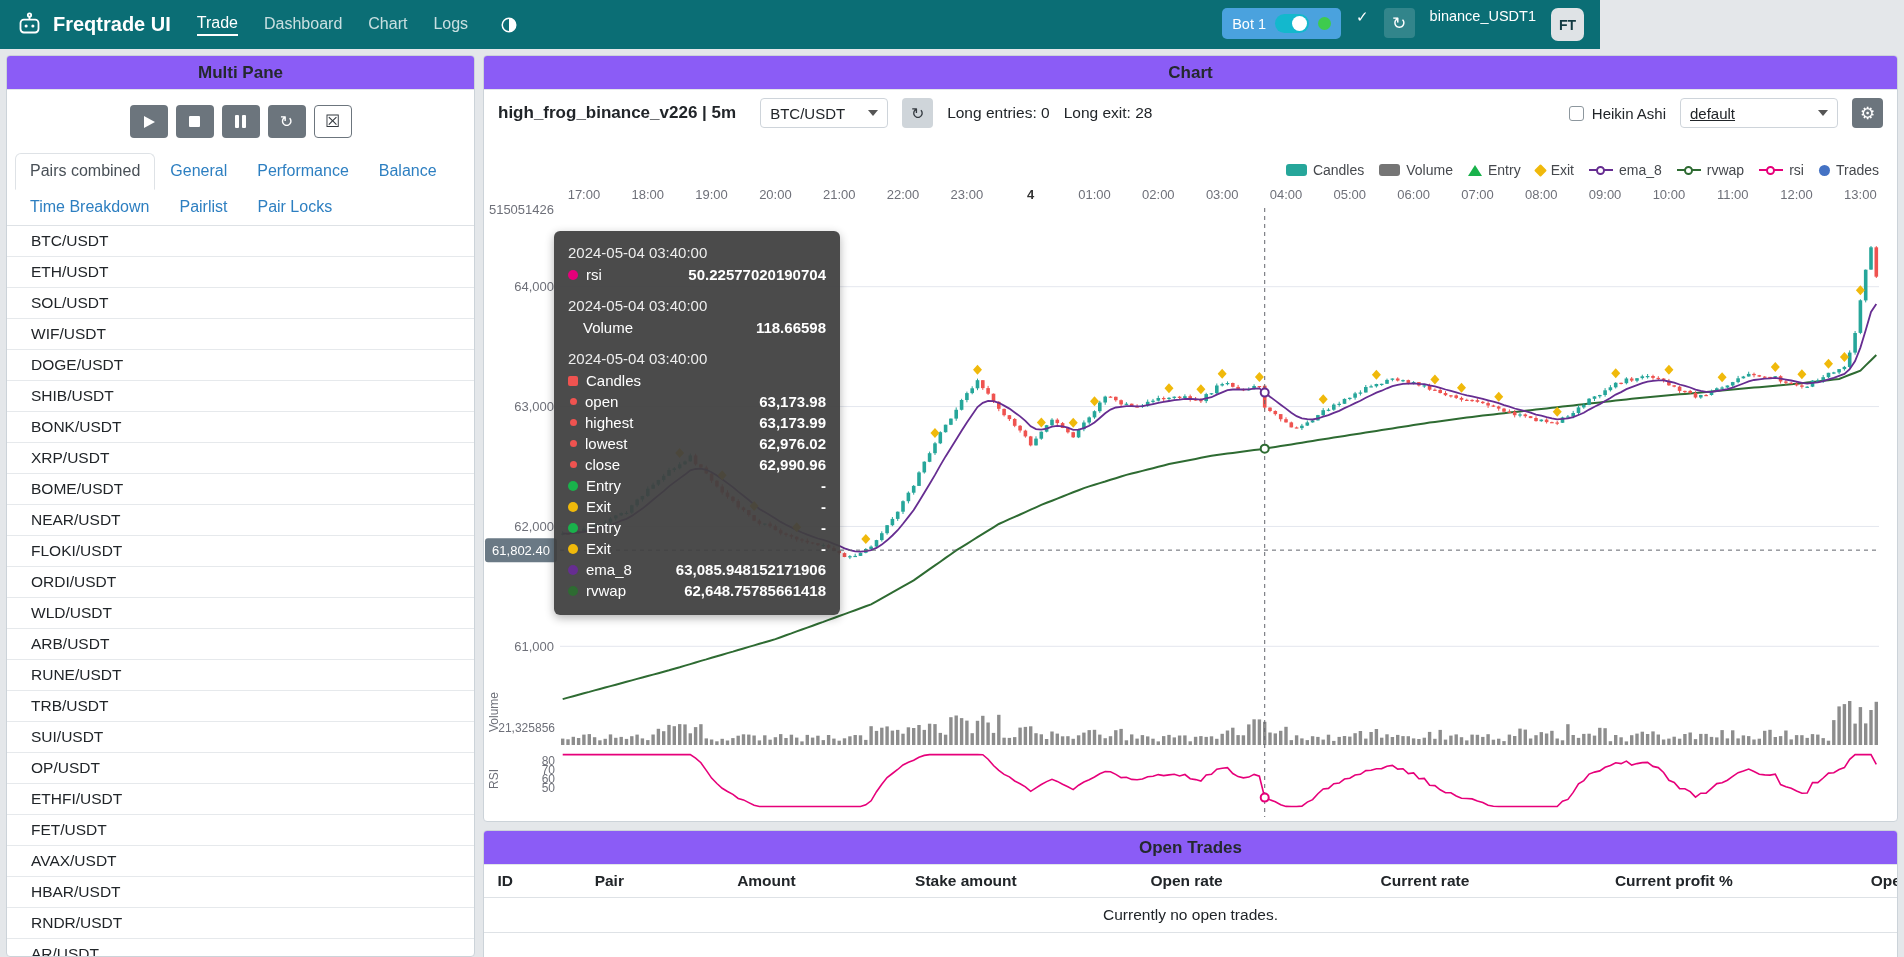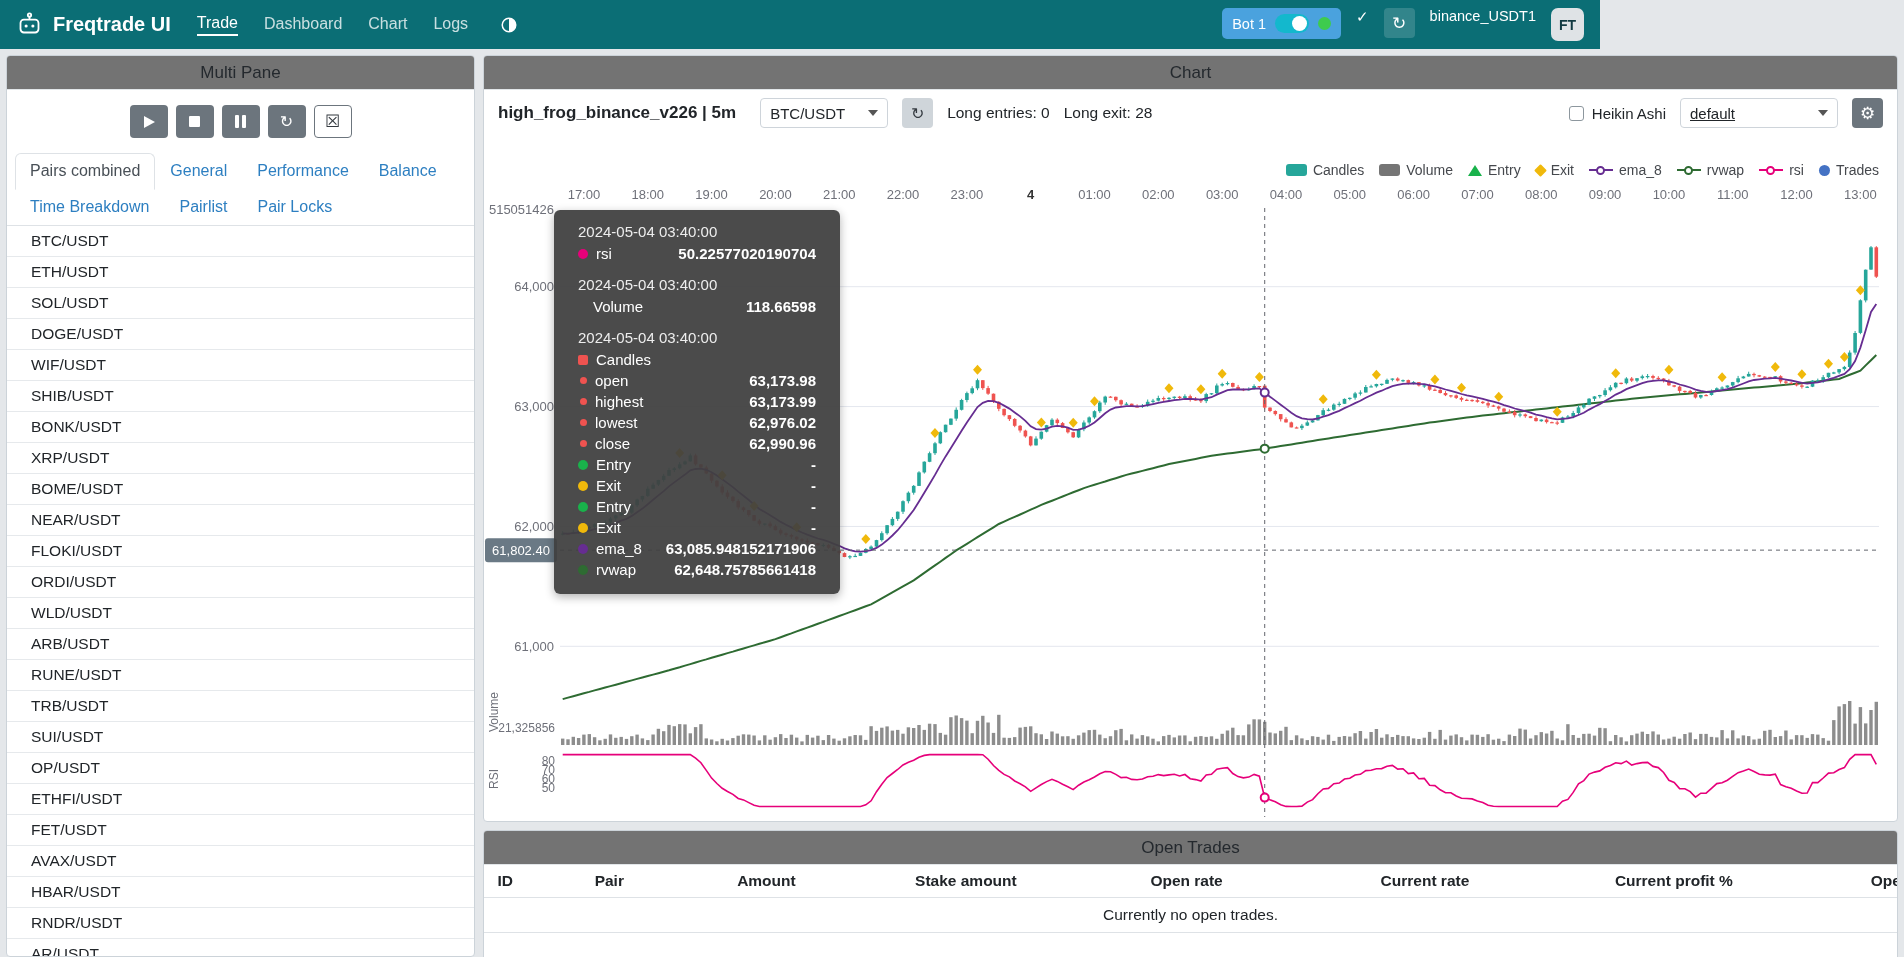--- a/index.html
+++ b/index.html
@@ -23,22 +23,22 @@
   .toggle .knob { position:absolute; right:2px; top:2px; width:15px; height:15px; background:#fff; border-radius:50%; }
   .status-dot { width:13px; height:13px; border-radius:50%; background:#3ecb4e; display:inline-block; }
   .check { color:#fff; font-size:15px; }
   .nav-reload { width:31px; height:30px; border:none; border-radius:4px; background:rgba(255,255,255,.16);
     color:#fff; font-size:17px; display:flex; align-items:center; justify-content:center; cursor:pointer; }
   .exchange { color:#fff; font-size:14.5px; }
   .avatar { width:33px; height:33px; border-radius:7px; background:#dfe3e6; color:#123a42; font-weight:700;
     font-size:14px; display:flex; align-items:center; justify-content:center; cursor:pointer; }
   
   .panel { position:absolute; background:#fff; border:1px solid #ccd3d9; border-radius:4px; overflow:hidden; }
-  .panel-header { height:34px; background:#737373; border-bottom:1px solid #e2e6e9; display:flex;
-    align-items:center; justify-content:center; font-size:17px; color:#24292e; font-weight:400; }
+  .panel-header { height:34px; background:#8b5cf6; border-bottom:1px solid #e2e6e9; display:flex;
+    align-items:center; justify-content:center; font-size:17px; color:#24292e; font-weight:700; }
   #multi-pane { left:6px; top:55px; width:469px; height:902px; }
   #chart-panel { left:483px; top:55px; width:1415px; height:767px; }
   #open-trades { left:483px; top:830px; width:1415px; height:200px; }
   
   .controls { display:flex; justify-content:center; gap:8px; padding:15px 0 11px; }
   .ctrl-btn { width:38px; height:33px; background:#6c757d; border:none; border-radius:4px; color:#fff;
     display:flex; align-items:center; justify-content:center; cursor:pointer; font-size:16px; }
   .ctrl-btn.outline { background:#fff; border:1px solid #6c757d; color:#343a40; font-size:17px; }
   .play-tri { width:0; height:0; border-left:11px solid #fff; border-top:6.5px solid transparent; border-bottom:6.5px solid transparent; margin-left:2px; }
   .stop-sq { width:11px; height:11px; background:#fff; border-radius:1px; }
@@ -68,22 +68,22 @@
   .chart-legend { position:absolute; right:18px; top:72px; display:flex; align-items:center; gap:15px; z-index:3; }
   .legend-item { display:flex; align-items:center; gap:6px; font-size:14px; color:#45484d; cursor:pointer; }
   .lg-rect { width:21px; height:12px; border-radius:3px; }
   .lg-tri { width:0; height:0; border-left:7px solid transparent; border-right:7px solid transparent; border-bottom:11px solid #19b24b; }
   .lg-diamond { width:9px; height:9px; transform:rotate(45deg); border-radius:1px; }
   .lg-line { width:24px; height:13px; position:relative; }
   .lg-line .bar { position:absolute; left:0; right:0; top:5.25px; height:2.5px; }
   .lg-line .ring { position:absolute; left:7px; top:2px; width:9px; height:9px; border-radius:50%; background:#fff; border:2.5px solid; }
   .lg-circle { width:11px; height:11px; border-radius:50%; }
   
-  .chart-tooltip { position:absolute; left:70px; top:120px; width:286px; background:rgba(64,64,64,0.94);
-    border-radius:6px; padding:12px 24px; color:#fff; font-size:15px; z-index:6; box-shadow:0 3px 10px rgba(0,0,0,.3); }
+  .chart-tooltip { position:absolute; left:70px; top:141px; width:286px; background:rgba(64,64,64,0.94);
+    border-radius:6px; padding:12px 14px; color:#fff; font-size:15px; z-index:6; box-shadow:0 3px 10px rgba(0,0,0,.3); }
   .tt-section { margin-bottom:14px; }
   .tt-section:last-child { margin-bottom:0; }
   .tt-date { color:#ededed; margin:1px 0 5px; }
   .tt-row { display:flex; align-items:center; margin:4px 0; }
   .tt-label { display:flex; align-items:center; gap:8px; }
   .tt-val { margin-left:auto; font-weight:700; padding-left:20px; white-space:nowrap; }
   .tt-marker { width:10px; height:10px; border-radius:50%; flex:none; display:inline-block; }
   .tt-marker.rect { border-radius:2px; }
   .tt-marker.dot { width:7px; height:7px; margin-left:2px; }
   .tt-marker.none { visibility:hidden; width:7px; }
@@ -165,22 +165,22 @@
       <span class="tab">Performance</span>
       <span class="tab">Balance</span>
       <span class="tab">Time Breakdown</span>
       <span class="tab">Pairlist</span>
       <span class="tab">Pair Locks</span>
     </div>
   <div class="pair-list" id="pair-list">
       <div class="pair-item">BTC/USDT</div>
       <div class="pair-item">ETH/USDT</div>
       <div class="pair-item">SOL/USDT</div>
+      <div class="pair-item">WIF/USDT</div>
       <div class="pair-item">DOGE/USDT</div>
-      <div class="pair-item">WIF/USDT</div>
       <div class="pair-item">SHIB/USDT</div>
       <div class="pair-item">BONK/USDT</div>
       <div class="pair-item">XRP/USDT</div>
       <div class="pair-item">BOME/USDT</div>
       <div class="pair-item">NEAR/USDT</div>
       <div class="pair-item">FLOKI/USDT</div>
       <div class="pair-item">ORDI/USDT</div>
       <div class="pair-item">WLD/USDT</div>
       <div class="pair-item">ARB/USDT</div>
       <div class="pair-item">RUNE/USDT</div>

